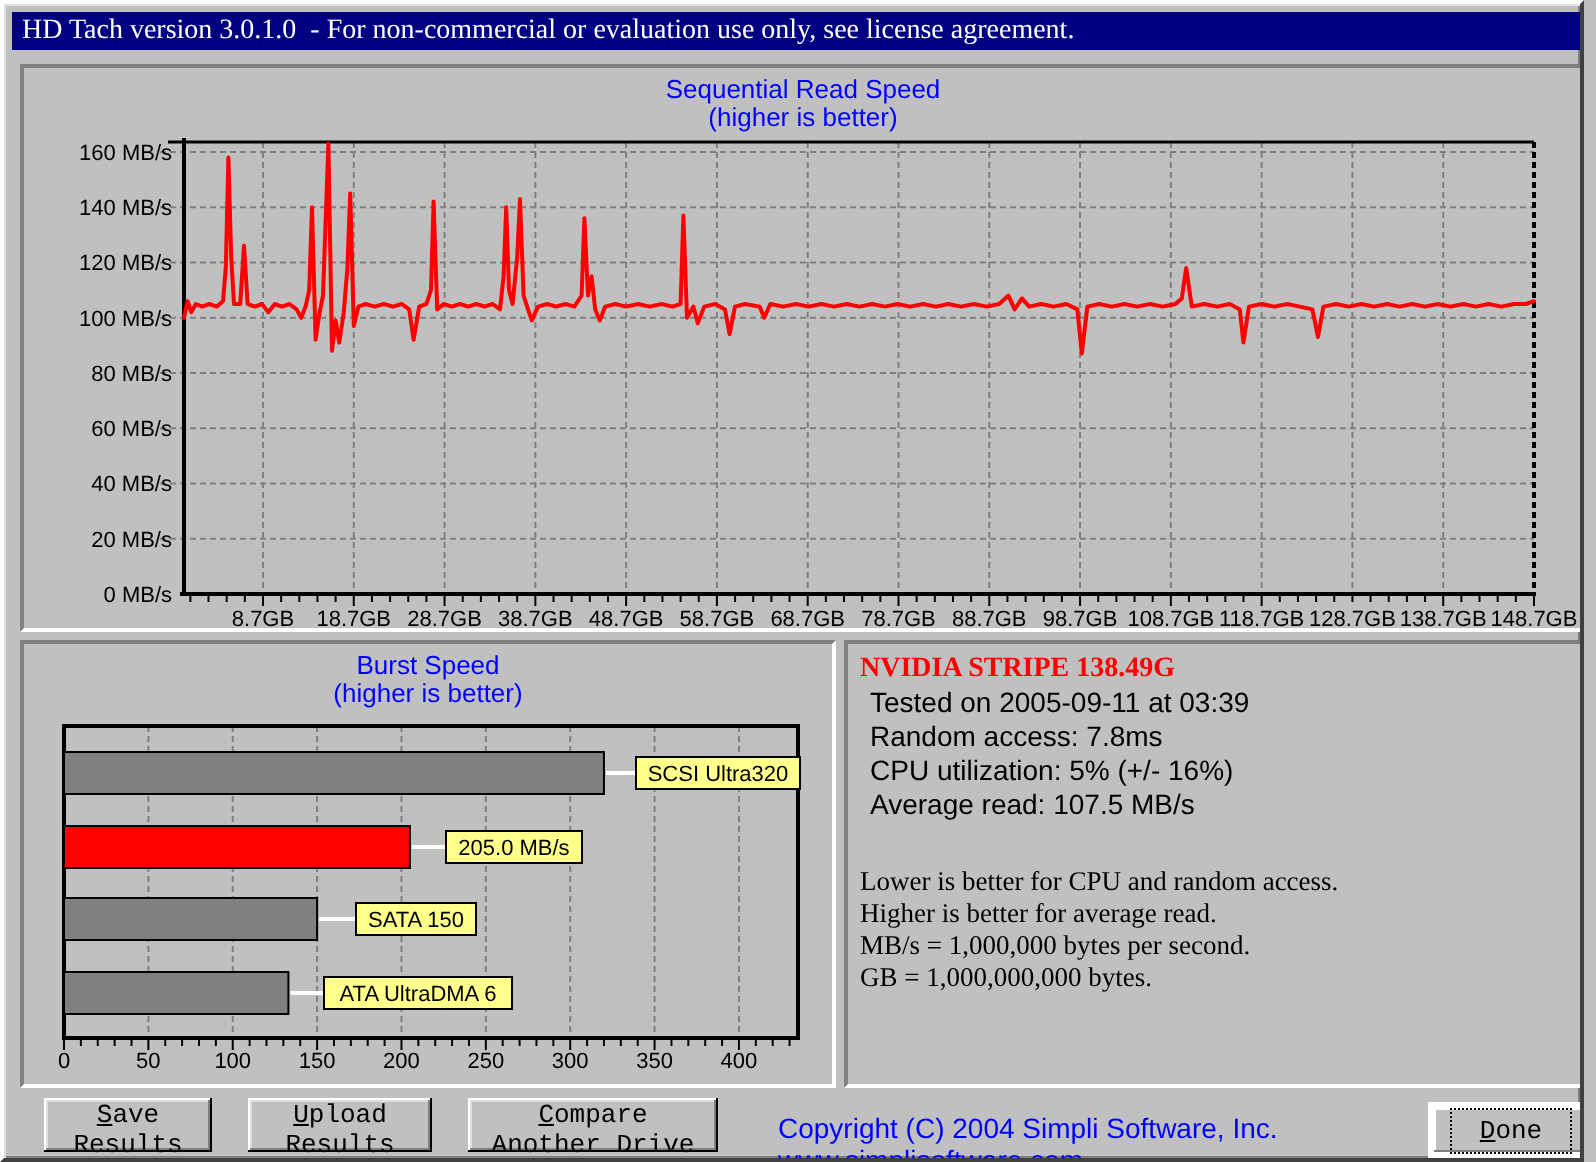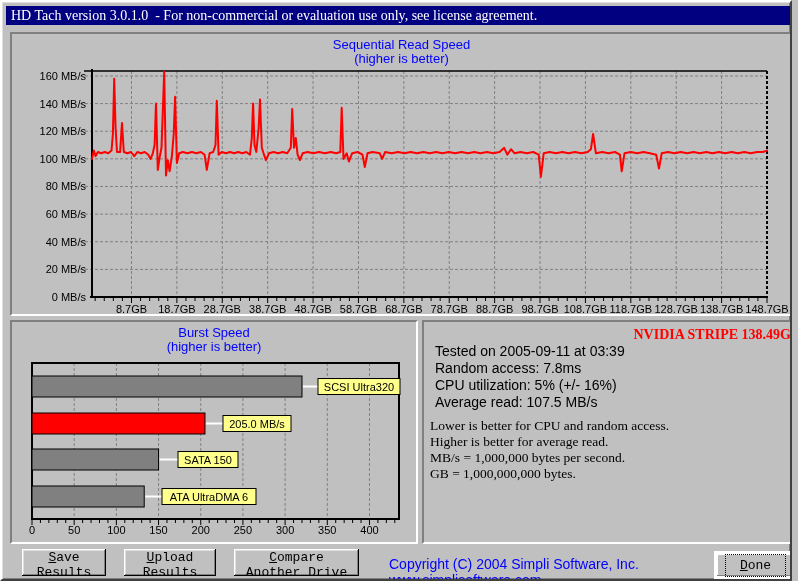--- a/index.html
+++ b/index.html
@@ -27,27 +27,27 @@
     position:absolute; left:0; width:100%; text-align:center;
     color:#0000ff; font-size:13px; line-height:14px;
   }
   .chart-title { top:4px; }
   .chart-subtitle { top:18px; }
   .chart-svg { position:absolute; left:0; }
   .read-svg  { top:32px; width:779px; height:248px; }
   .burst-svg { top:36px; width:404px; height:184px; }
   .drive-name {
     color:#ff0000; font-weight:bold;
-    font-family:"Liberation Serif", serif; font-size:14px; line-height:17px;text-align:right;
+    font-family:"Liberation Serif", serif; font-size:14px; line-height:17px;
   }
   .info-line {
     margin-left:5px; font-family:Liberation Sans, sans-serif;
     font-size:14px; line-height:17px; color:#000;
   }
-  .notes { margin-top:7px; }
+  .notes { margin-top:22px; }
   .note-line {
     font-family:"Liberation Serif", serif; font-size:13.5px;
     line-height:16px; color:#000;
   }
   .btn95 {
     position:absolute; background:#c0c0c0; border:none; color:#000;
     font-family:Liberation Mono, monospace; font-size:13px;
     box-shadow: inset -1px -1px 0 #000000, inset 1px 1px 0 #ffffff,
                 inset -2px -2px 0 #808080, inset 2px 2px 0 #dfdfdf;
     cursor:default;

